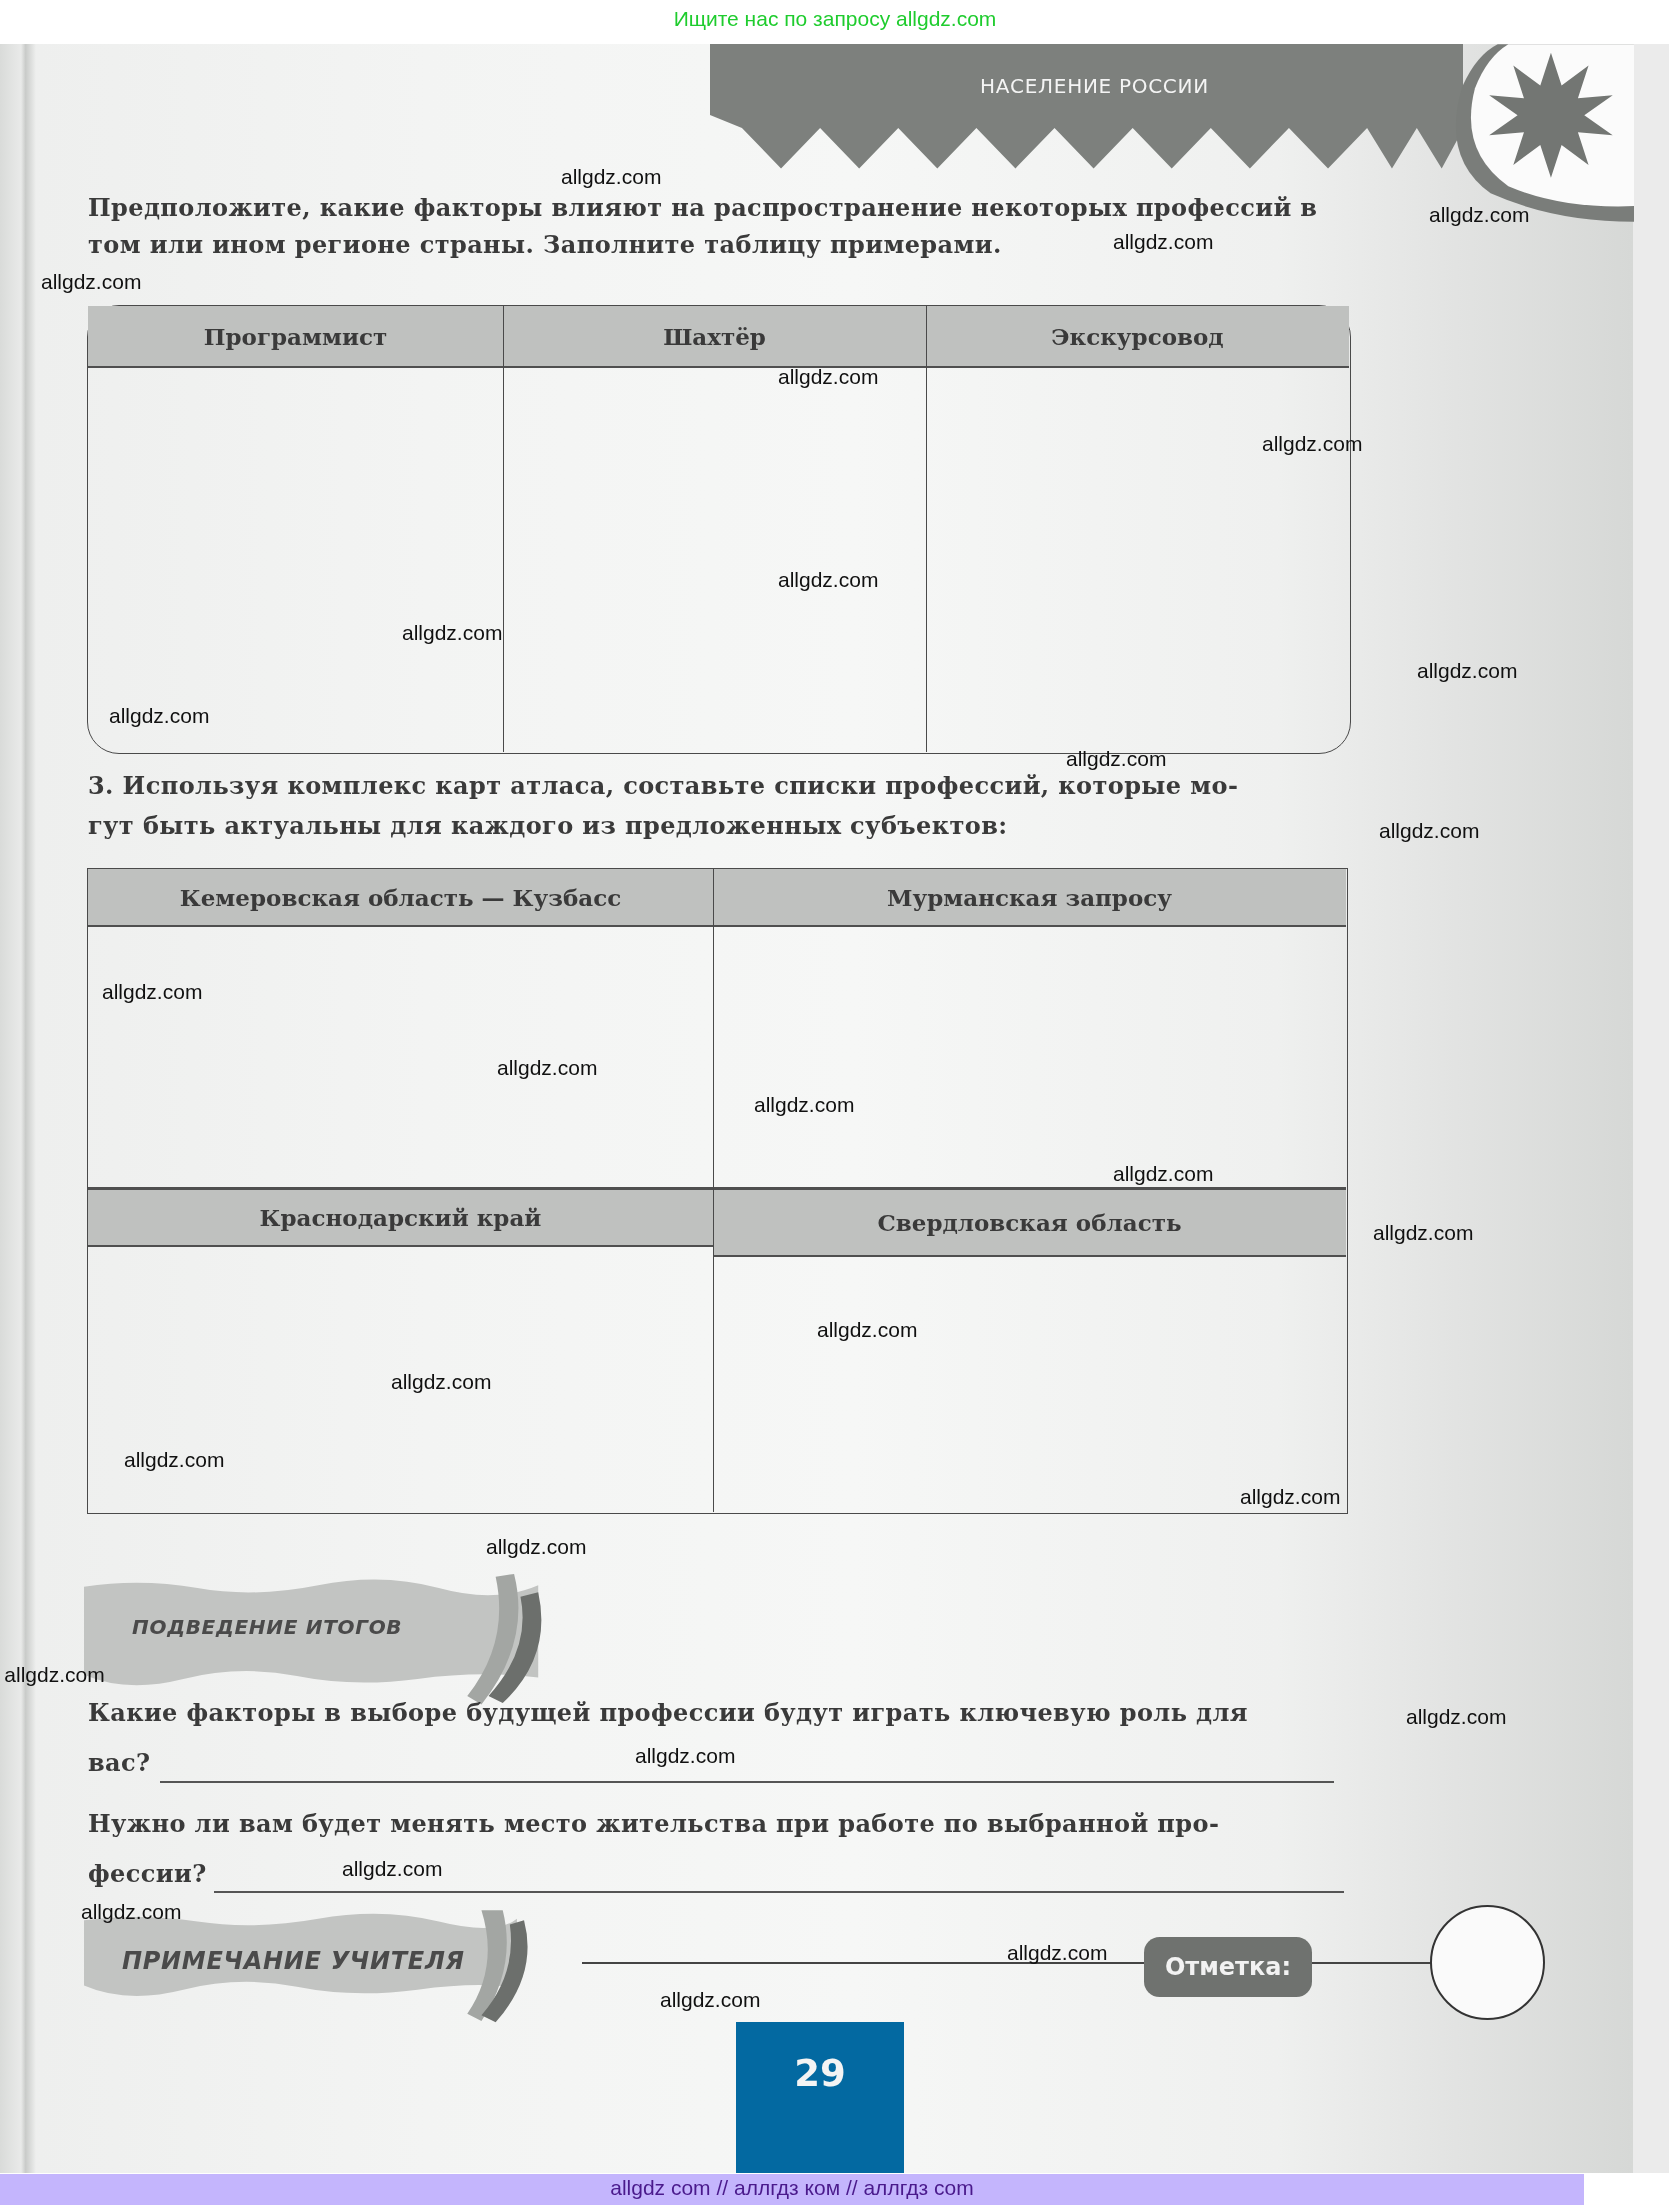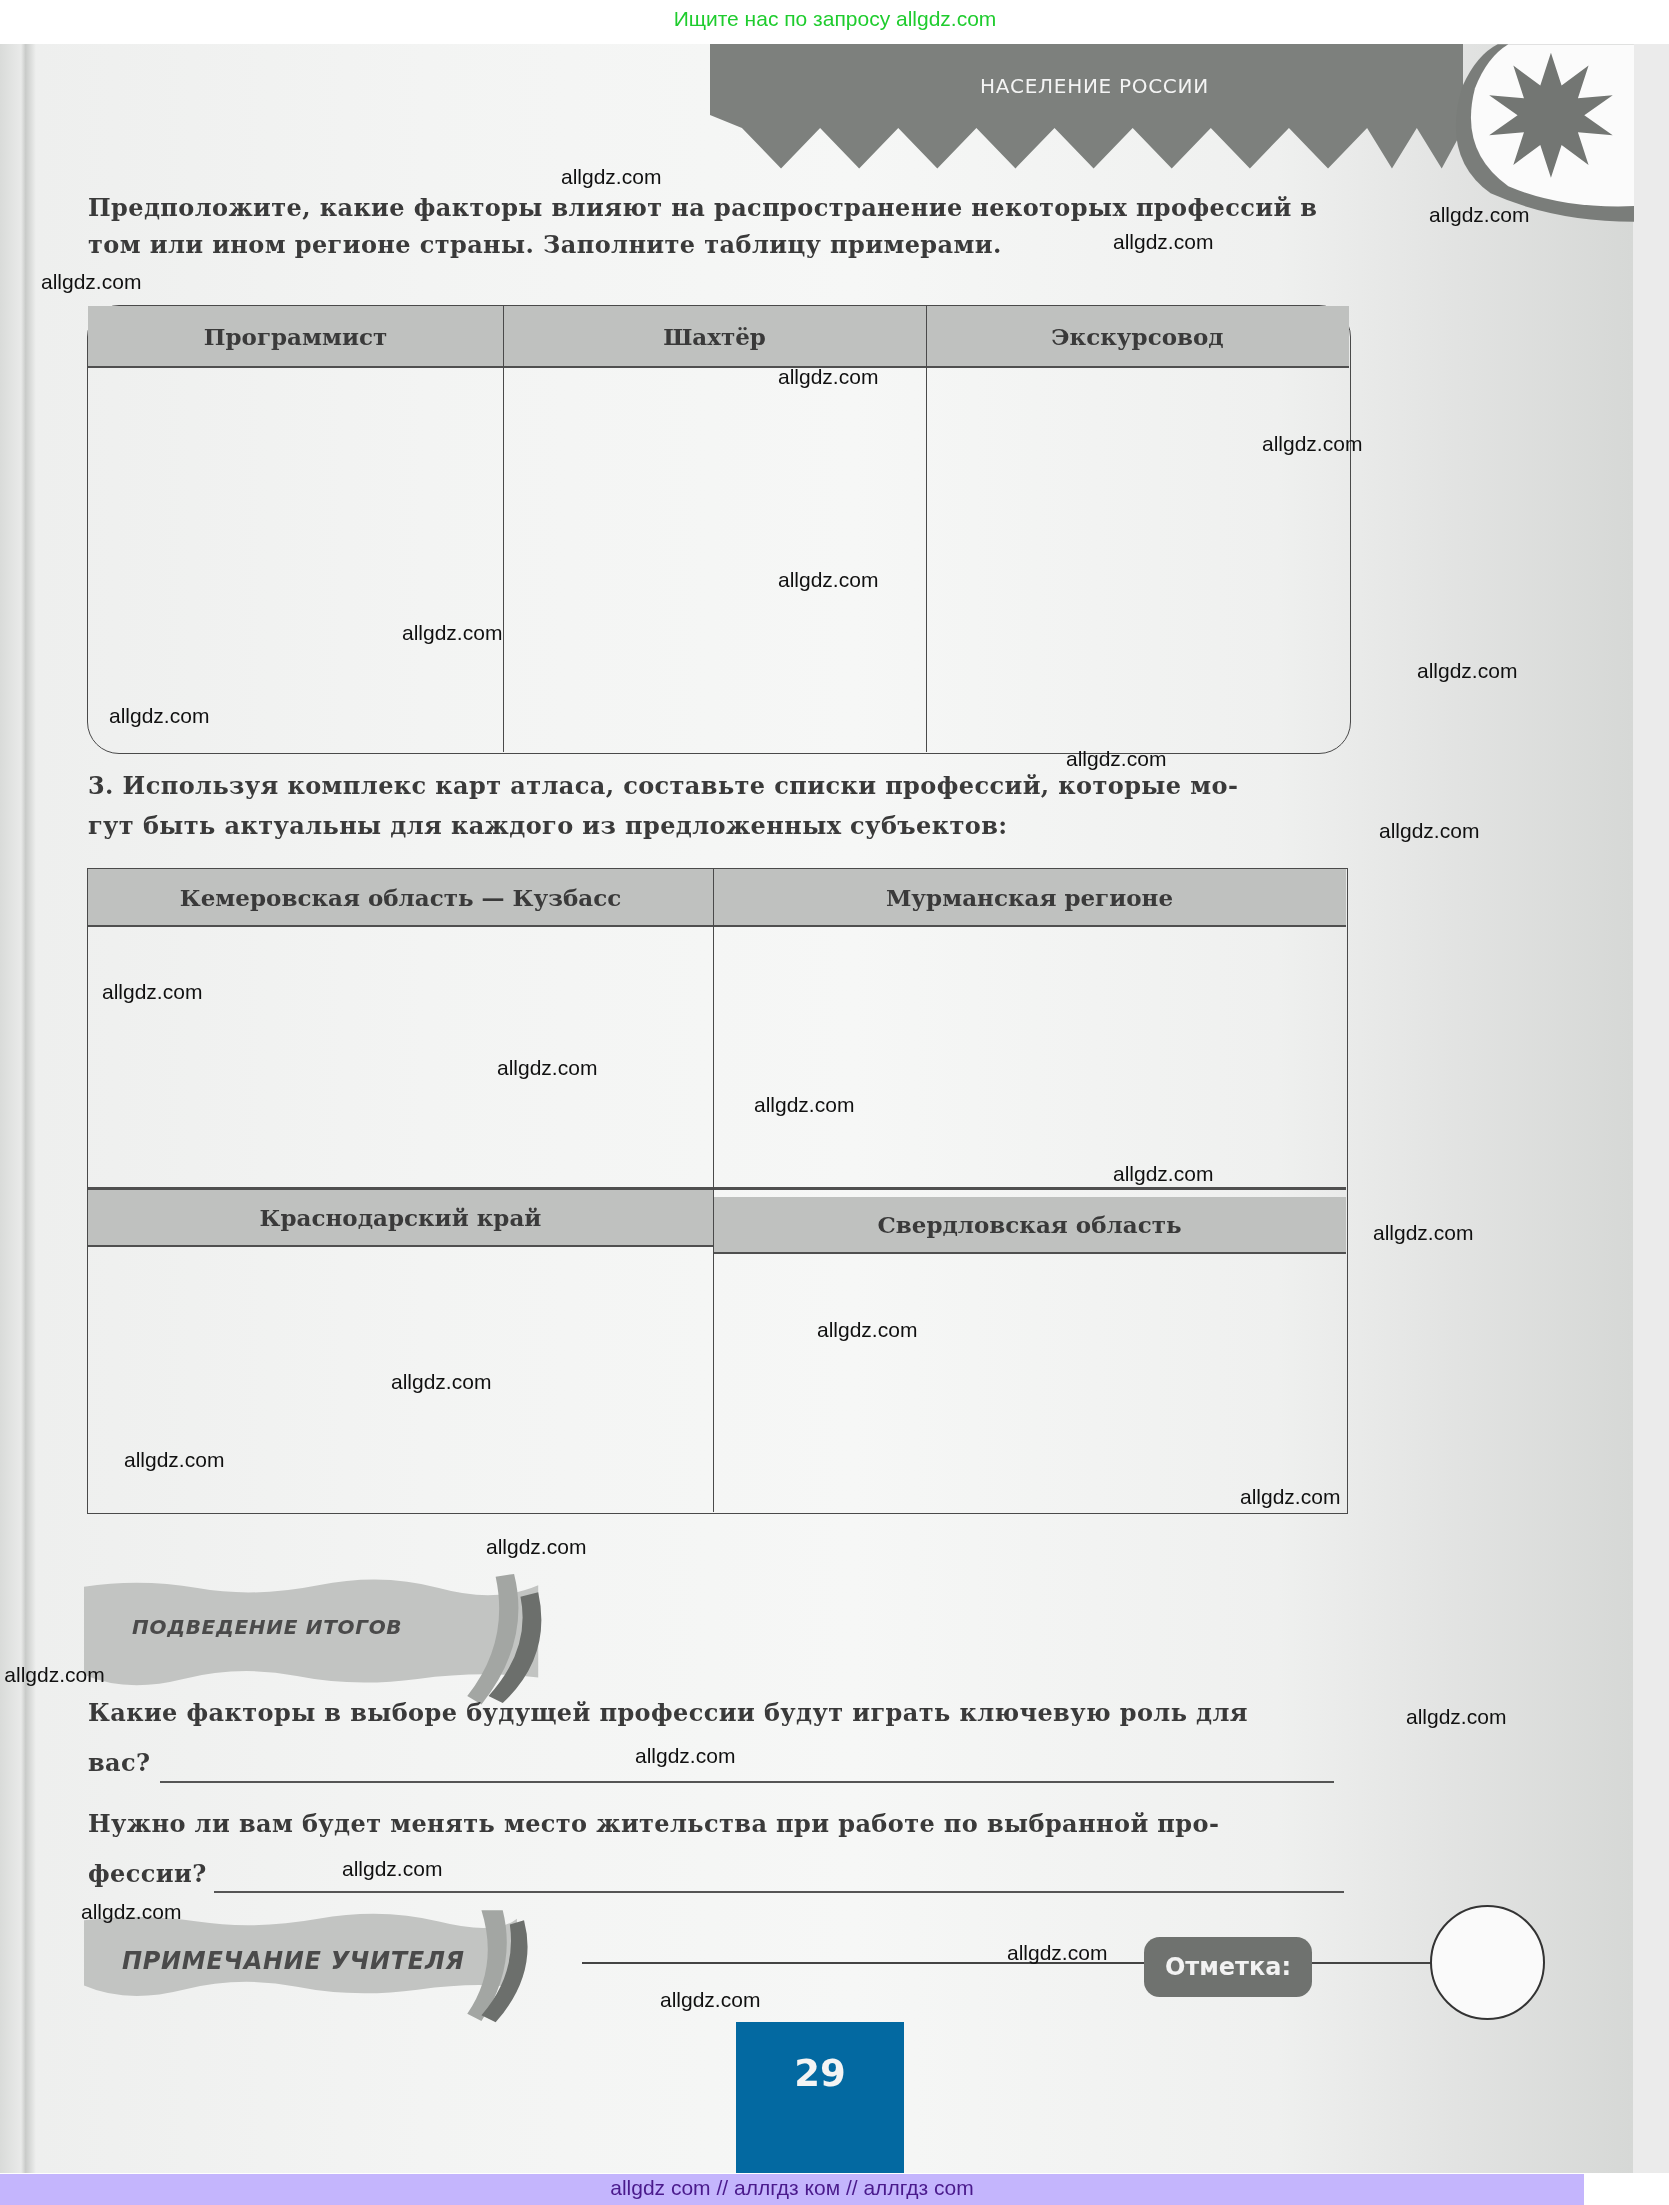--- a/index.html
+++ b/index.html
@@ -60,24 +60,24 @@
   <div style="position:absolute;left:0;top:62px;width:415px;height:383px;"></div>
   <div style="position:absolute;left:416px;top:62px;width:422px;height:383px;"></div>
   <div style="position:absolute;left:839px;top:62px;width:422px;height:383px;"></div>
 </div>
 
 <div class="ptext" style="top:771px;">3. Используя комплекс карт атласа, составьте списки профессий, которые мо-</div>
 <div class="ptext" style="top:811px;">гут быть актуальны для каждого из предложенных субъектов:</div>
 
 <div class="tbl" style="left:87px;top:868px;width:1261px;height:646px;">
   <div class="th" style="left:0;top:0;width:625px;height:58px;">Кемеровская область — Кузбасс</div>
-  <div class="th" style="left:625px;top:0;width:633px;height:58px;">Мурманская регионе</div>
+  <div class="th" style="left:625px;top:0;width:633px;height:58px;">Мурманская запросу</div>
   <div class="hline" style="left:0;top:318px;width:1258px;"></div>
   <div class="th" style="left:0;top:321px;width:625px;height:57px;">Краснодарский край</div>
-  <div class="th" style="left:625px;top:328px;width:633px;height:57px;">Свердловская область</div>
+  <div class="th" style="left:625px;top:321px;width:633px;height:67px;">Свердловская область</div>
   <div class="vline" style="left:625px;top:0;height:643px;"></div>
   <div style="position:absolute;left:0;top:58px;width:625px;height:260px;"></div>
   <div style="position:absolute;left:626px;top:58px;width:632px;height:260px;"></div>
   <div style="position:absolute;left:0;top:378px;width:625px;height:266px;"></div>
   <div style="position:absolute;left:626px;top:378px;width:632px;height:266px;"></div>
 </div>
 
 <svg class="ribbon" style="left:84px;top:1571px;" width="511" height="135" viewBox="0 0 720 190">
   <path d="M0,22 Q80,10 160,24 T330,20 T500,24 T640,20 L640,150 Q560,140 470,152 T300,148 T140,152 T0,146 Z" fill="#c2c4c2"></path>
   <path d="M580,8 L606,4 Q630,100 560,188 L540,176 Q600,100 580,8 Z" fill="#a3a6a3"></path>

